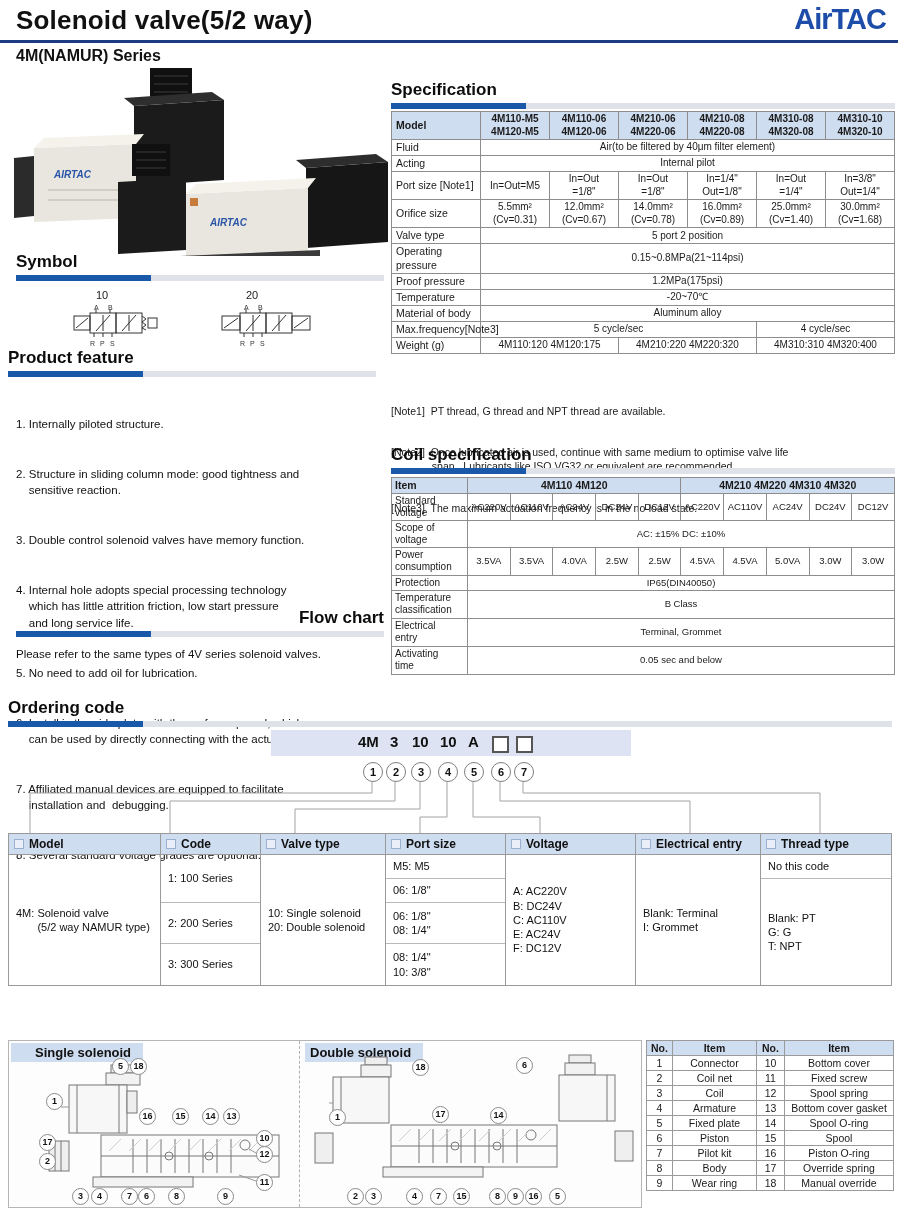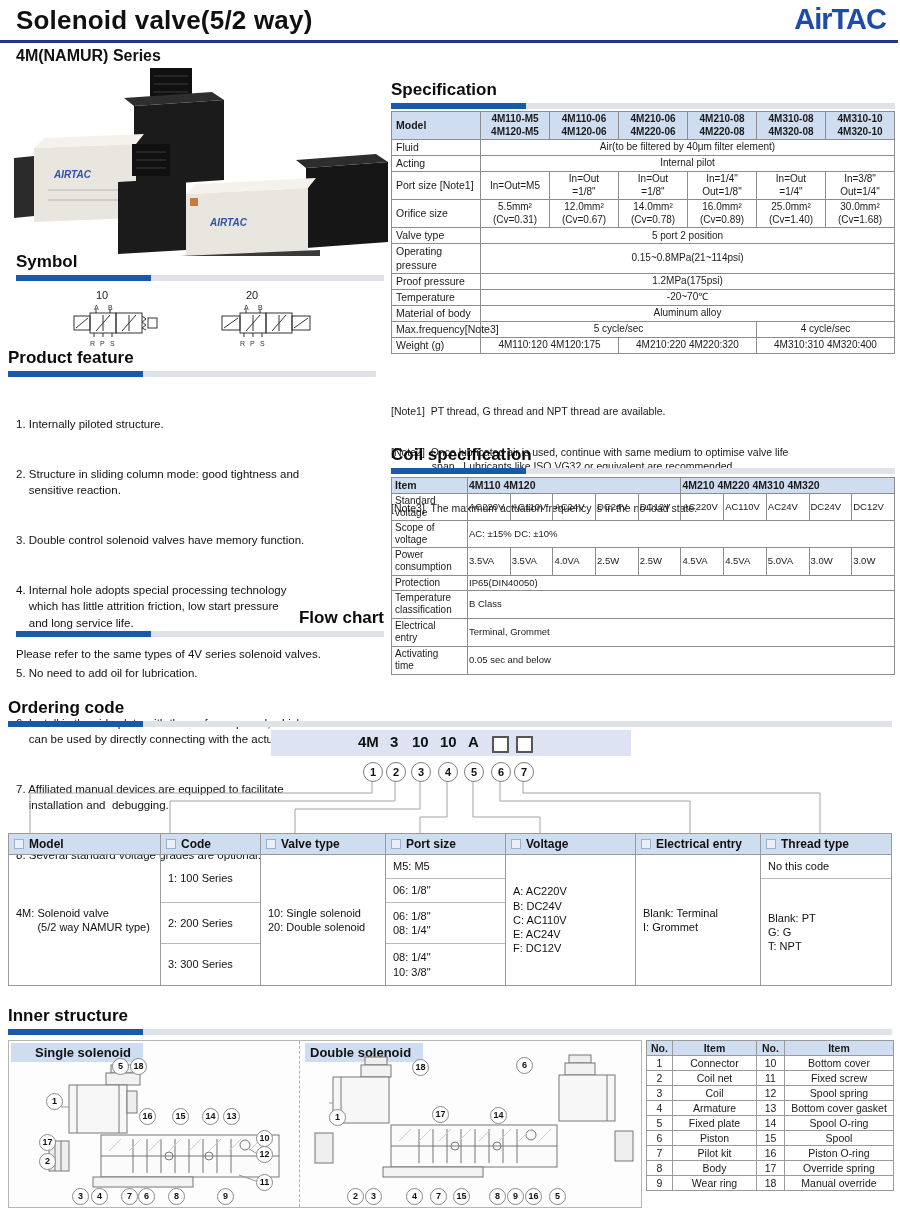--- a/index.html
+++ b/index.html
@@ -20,21 +20,21 @@
   
   table{border-collapse:collapse;table-layout:fixed;}
   .spec{position:absolute;left:391px;top:111px;width:504px;}
   .spec td{border:1px solid #8d8d8d;font-size:10px;line-height:1.25;text-align:center;
            padding:1px 2px;white-space:pre-line;color:#1a1a1a;}
   .spec td.lbl{text-align:left;padding-left:4px;font-size:10.5px;}
   .spec tr.hdr td{background:#cfddf0;font-weight:bold;}
   .notes{position:absolute;left:391px;top:377px;width:505px;font-size:10.5px;line-height:1.32;
          white-space:pre-wrap;color:#1a1a1a;}
   .coil{position:absolute;left:391px;top:477px;width:504px;}
-  .coil td{border:1px solid #8d8d8d;font-size:9.5px;line-height:1.2;
+  .coil td{border:1px solid #8d8d8d;font-size:9.5px;line-height:1.2;text-align:center;
            padding:1px 1px;white-space:pre-line;color:#1a1a1a;}
   .coil td.lbl{text-align:left;padding-left:3px;font-size:10px;}
   .coil tr.hdr td{background:#cfddf0;font-weight:bold;font-size:10.5px;}
   
   .features{position:absolute;left:16px;top:383px;width:368px;font-size:11.5px;line-height:1.42;
             white-space:pre-wrap;}
   .features div{margin-bottom:1px;}
   .flowtext{position:absolute;left:16px;top:648px;width:368px;font-size:11.5px;}
   
   .oband{position:absolute;left:271px;top:730px;width:360px;height:26px;background:#dde3f2;}
@@ -486,27 +486,20 @@
           <i class="sq"></i>
           <span>Thread type</span>
         </div>
       <div class="ocell" style="height:24px">No this code</div>
       <div class="ocell nb" style="height:106px">Blank: PT
 G: G
 T: NPT</div>
     </div>
   </div>
 
-  <div class="sec" style="left:8px;top:1006px;width:884px;">
-    <div class="t">Inner structure</div>
-    <div class="bar">
-        <i class="d"></i>
-        <i class="l"></i>
-      </div>
-  </div>
 
   <div class="ipanels">
     <div class="idiv"></div>
     <span class="plabel" style="left:2px;top:2px;padding-left:24px;">Single solenoid</span>
     <span class="plabel" style="left:296px;top:2px;">Double solenoid</span>
 
     <svg style="position:absolute;left:0;top:0" width="290" height="166" viewBox="0 0 290 166">
       <g fill="none" stroke="#777" stroke-width="1">
         <rect x="102" y="24" width="24" height="8" fill="#eee"></rect>
         <rect x="97" y="32" width="34" height="12" fill="#f2f2f2"></rect>

